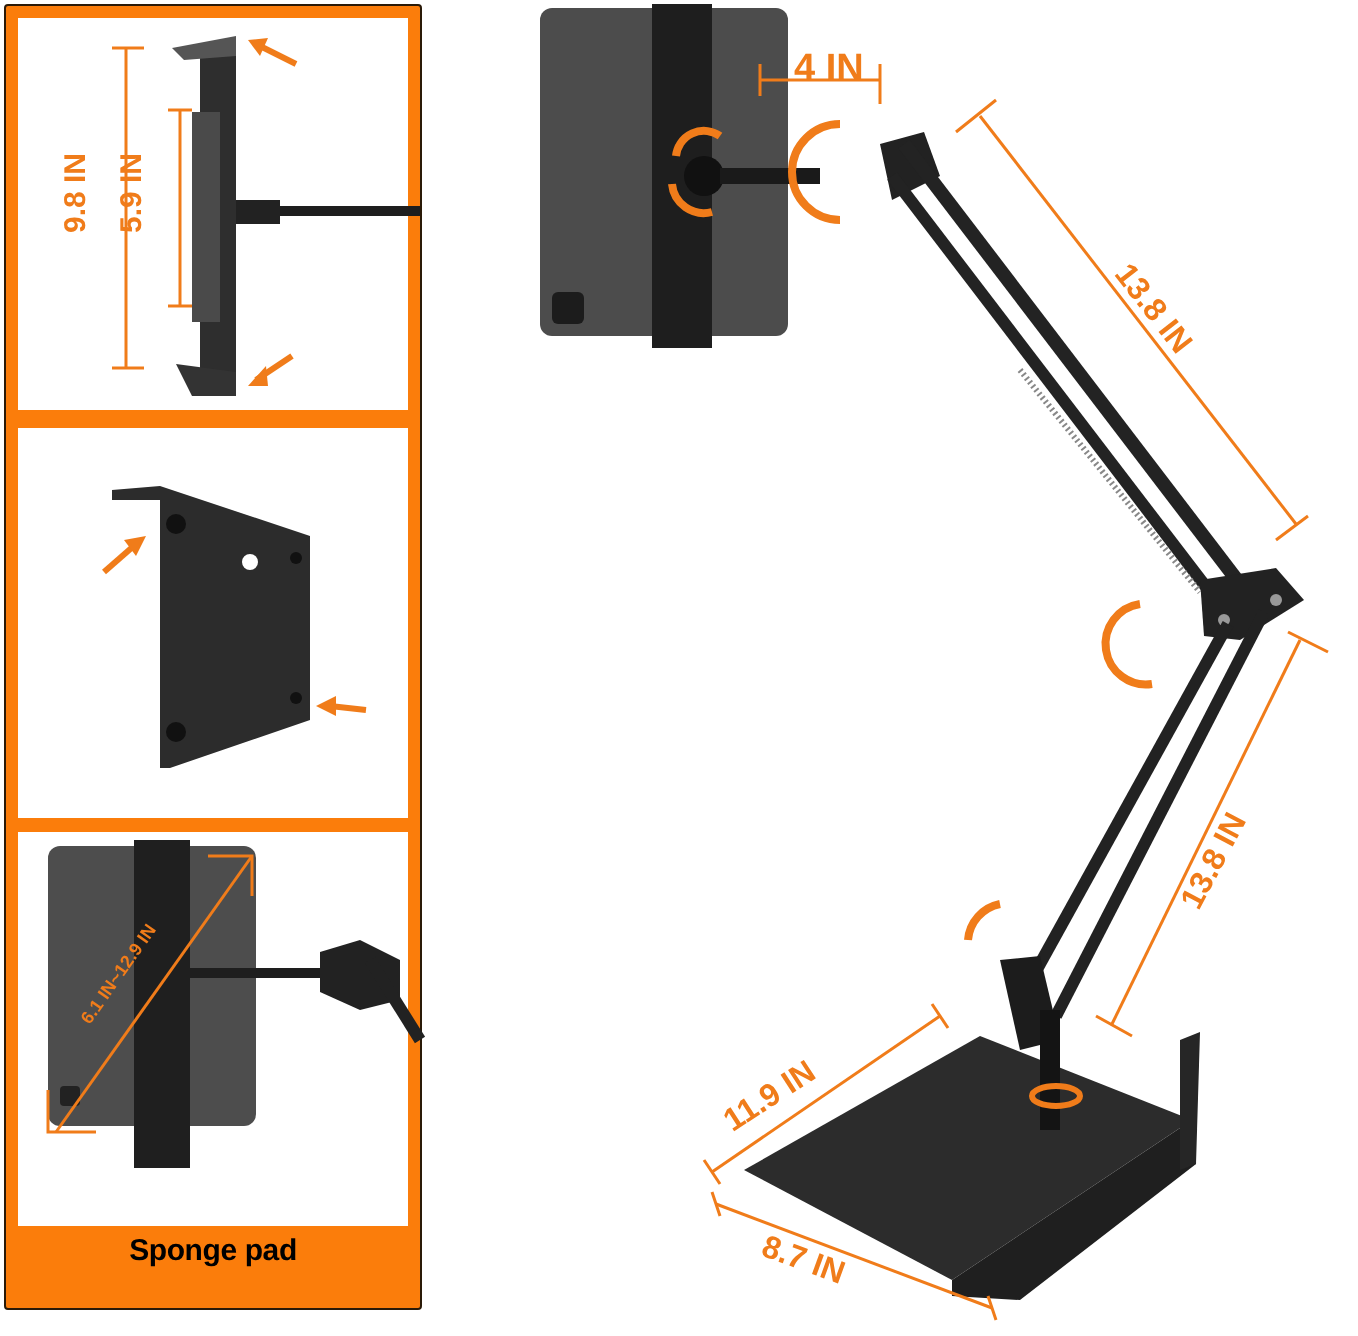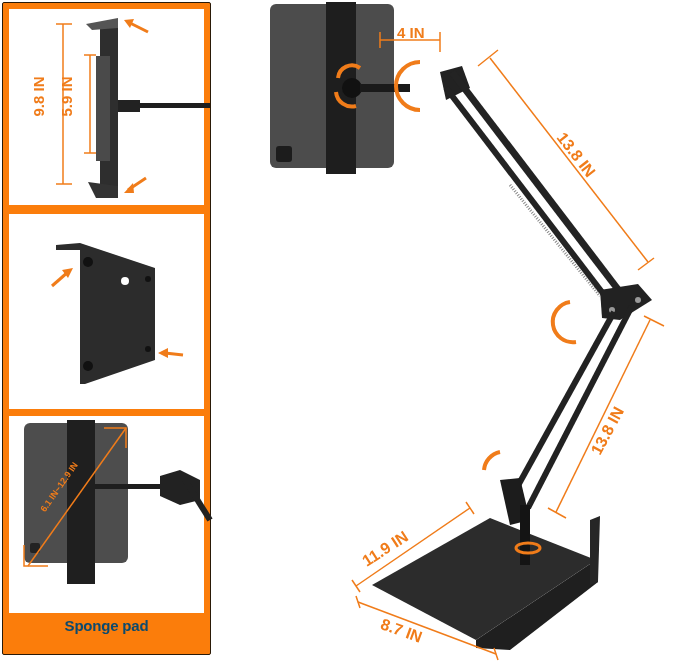--- a/index.html
+++ b/index.html
@@ -2,21 +2,21 @@
 <html><head>
 <meta charset="utf-8">
 <style>
   html, body { margin:0; padding:0; background:#ffffff; }
   body { width:679px; height:668px; position:relative; overflow:hidden; font-family:"Liberation Sans", sans-serif; }
   .frame { position:absolute; left:2px; top:2px; width:207px; height:651px; background:#fb7d0b; border:1px solid #2a1a08; border-radius:2px; }
   .panel { position:absolute; left:6px; width:195px; background:#ffffff; }
   .p1 { top:6px; height:196px; }
   .p2 { top:211px; height:195px; }
   .p3 { top:413px; height:197px; }
-  .caption { position:absolute; left:0; top:614px; width:207px; text-align:center; color:#0c4a6e; font-weight:bold; font-size:15px; line-height:17px; font-family:"Liberation Sans", sans-serif; letter-spacing:-0.2px; }
+  .caption { position:absolute; left:0; top:614px; width:207px; text-align:center; color:#000000; font-weight:bold; font-size:15px; line-height:17px; font-family:"Liberation Sans", sans-serif; letter-spacing:-0.2px; }
   .lbl { position:absolute; color:#f07c1a; font-weight:bold; font-family:"Liberation Sans", sans-serif; white-space:nowrap; }
   svg { position:absolute; left:0; top:0; }
 </style>
 </head>
 <body>
 
 <div class="frame">
   <div class="panel p1"></div>
   <div class="panel p2"></div>
   <div class="panel p3"></div>
@@ -120,17 +120,17 @@
     <line x1="466" y1="502" x2="474" y2="514" stroke="#f07c1a" stroke-width="1.5"></line>
     <line x1="358" y1="602" x2="496" y2="654" stroke="#f07c1a" stroke-width="1.5"></line>
     <line x1="356" y1="596" x2="360" y2="608" stroke="#f07c1a" stroke-width="1.5"></line>
     <line x1="494" y1="648" x2="498" y2="660" stroke="#f07c1a" stroke-width="1.5"></line>
   </g>
 </svg>
 
 <div class="lbl" style="left:18px;top:88px;font-size:15px;transform:rotate(-90deg);">9.8 IN</div>
 <div class="lbl" style="left:46px;top:88px;font-size:15px;transform:rotate(-90deg);">5.9 IN</div>
 <div class="lbl" style="left:30px;top:482px;font-size:9px;transform:rotate(-55deg);">6.1 IN~12.9 IN</div>
-<div class="lbl" style="left:397px;top:24px;font-size:15px;">4 IN</div>
+<div class="lbl" style="left:397px;top:24px;font-size:19px;">4 IN</div>
 <div class="lbl" style="left:550px;top:146px;font-size:16px;transform:rotate(52deg);">13.8 IN</div>
 <div class="lbl" style="left:582px;top:422px;font-size:16px;transform:rotate(-62deg);">13.8 IN</div>
 <div class="lbl" style="left:360px;top:540px;font-size:16px;transform:rotate(-33deg);">11.9 IN</div>
 <div class="lbl" style="left:380px;top:622px;font-size:16px;transform:rotate(20deg);">8.7 IN</div>
 
 </body></html>

